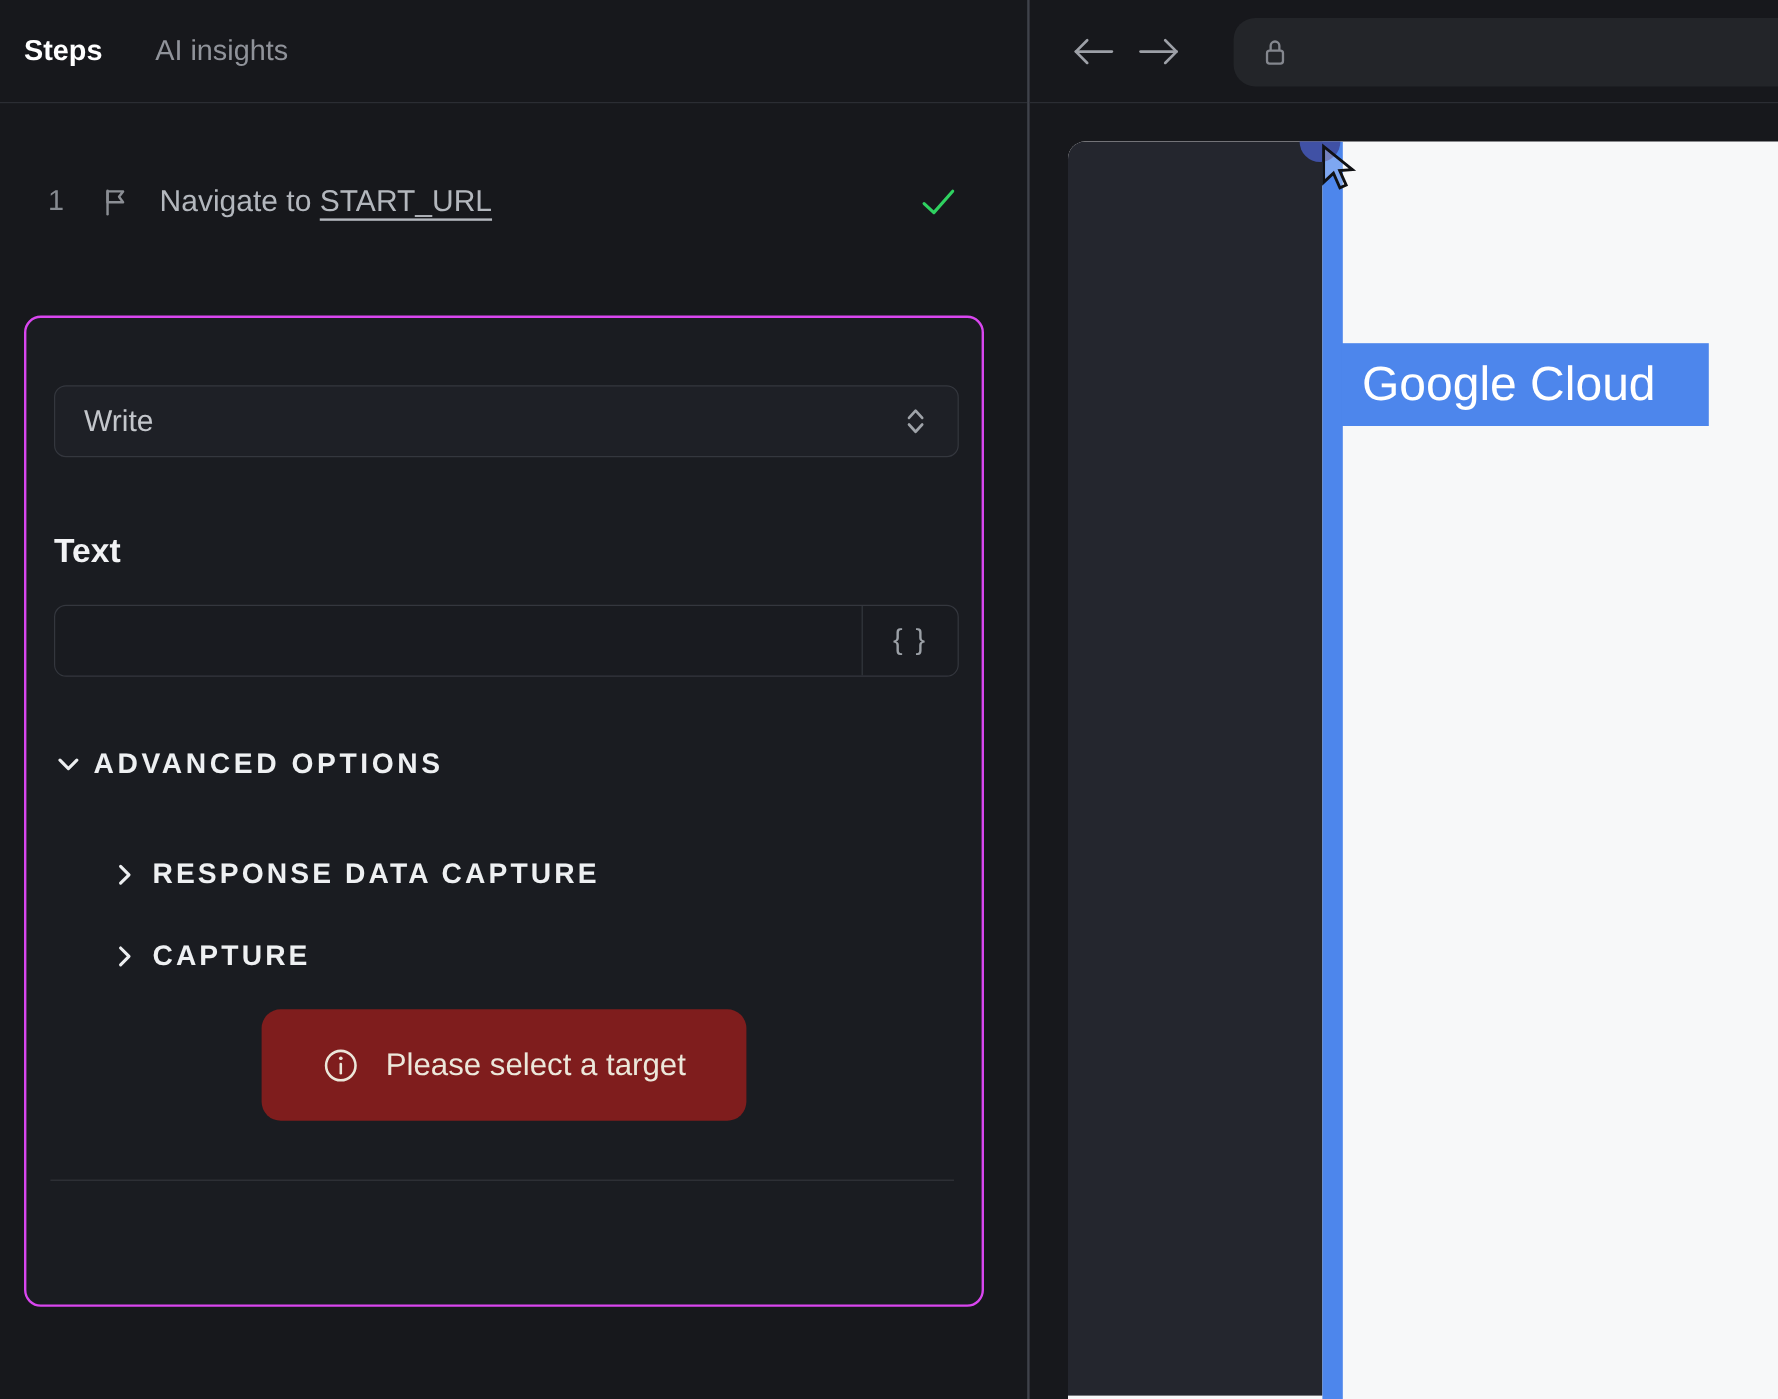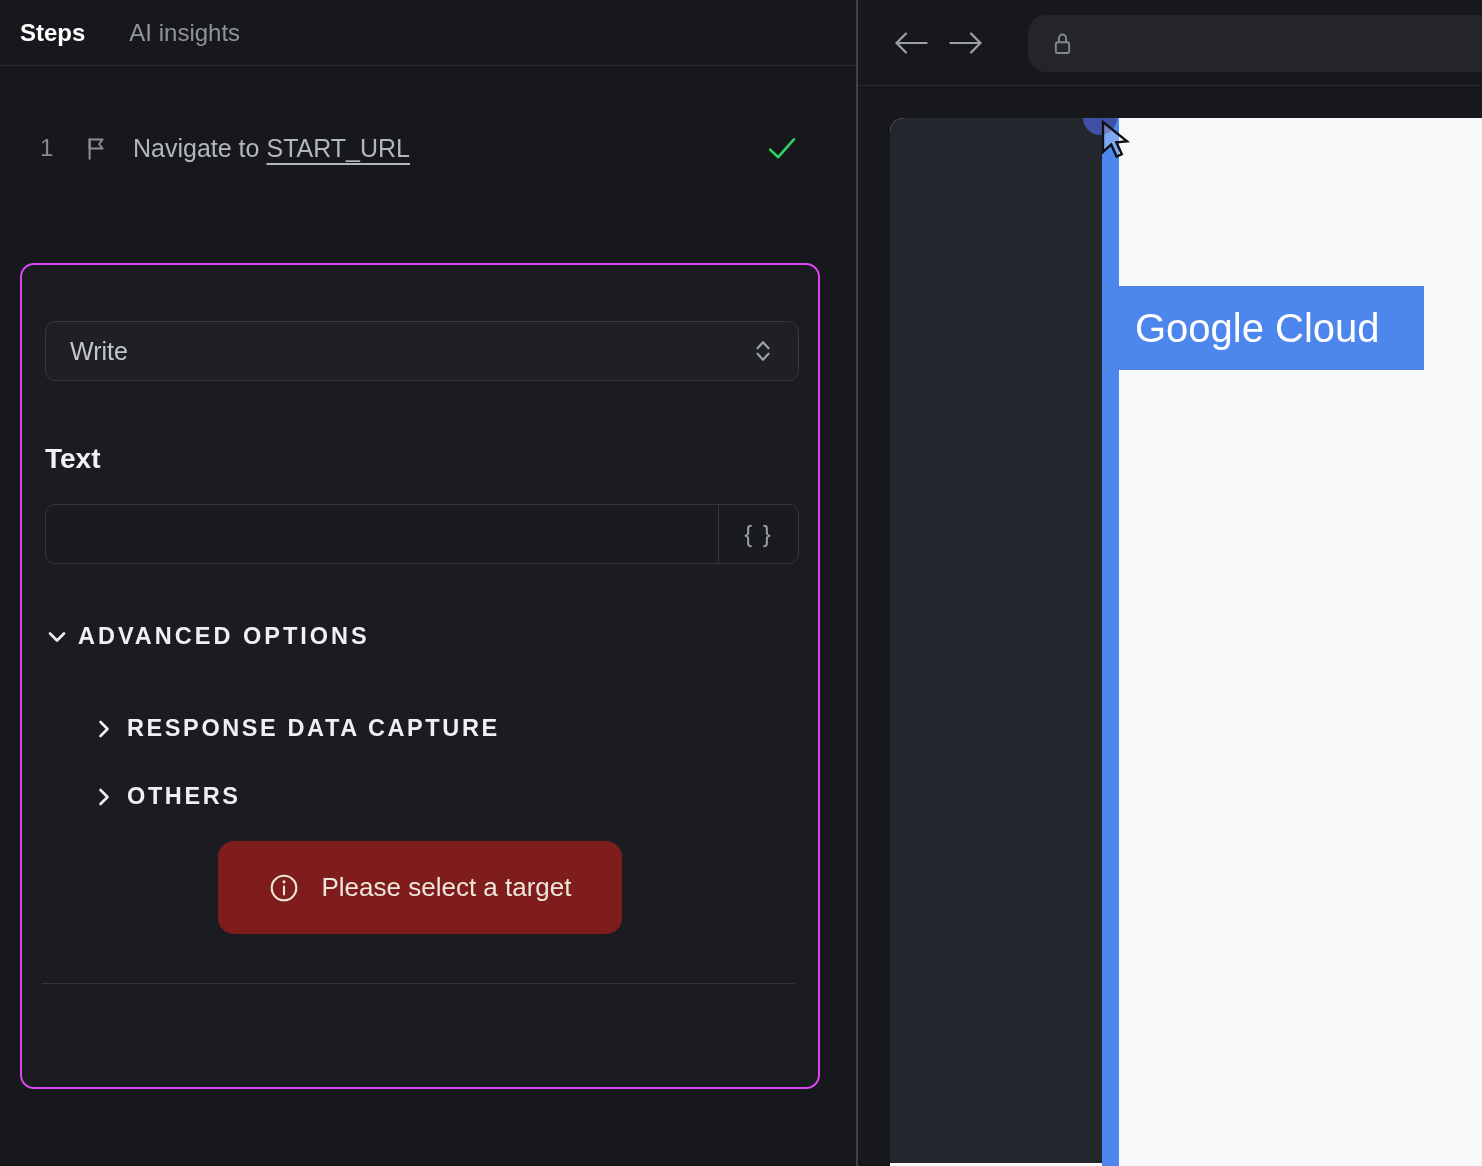--- a/index.html
+++ b/index.html
@@ -2,21 +2,21 @@
 <html><head>
 <meta charset="utf-8">
 <style>
   * { margin:0; padding:0; box-sizing:border-box; }
   html,body { width:1482px; height:1166px; }
   body { font-family:"Liberation Sans", sans-serif; background:#17181c; overflow:hidden; }
   .app { position:relative; width:1482px; height:1166px; background:#17181c; overflow:hidden; }
 
   
   .left-panel { position:absolute; left:0; top:0; width:856px; height:1166px; }
-  .topbar-left { height:66px; border-bottom:1px solid #2b2d33; display:flex; align-items:center; padding:0 20px; gap:44px; }
+  .topbar-left { height:86px; border-bottom:1px solid #2b2d33; display:flex; align-items:center; padding:0 20px; gap:44px; }
   .tab { font-size:24px; cursor:default; }
   .tab.active { color:#ffffff; font-weight:600; }
   .tab.inactive { color:#90939a; font-weight:400; }
 
   .step-row { margin-top:53px; height:58px; display:flex; align-items:center; padding:0 58px 0 40px; }
   .step-number { color:#878b91; font-size:24px; width:20px; }
   .flag-wrap { margin-left:24px; display:flex; align-items:center; }
   .step-text { margin-left:22px; font-size:25px; color:#b3b7bd; white-space:nowrap; }
   .step-target { margin-left:7px; text-decoration:underline; text-underline-offset:6px; text-decoration-thickness:1.5px; }
   .step-status { margin-left:auto; display:flex; align-items:center; }
@@ -74,21 +74,21 @@
           background:#232529; border-radius:18px; display:flex; align-items:center; padding-left:20px; }
   .url-input { flex:1; background:transparent; border:none; outline:none; color:#c6c9ce;
           font-size:23px; padding:0 16px; font-family:"Liberation Sans", sans-serif; }
 
   .preview { position:absolute; left:32px; top:118px; right:0; bottom:0;
           background:#f7f8f9; border-top-left-radius:14px; overflow:hidden; }
   .pv-sidebar { position:absolute; left:0; top:0; width:212px; bottom:3px; background:#24262e; }
   .pv-stripe { position:absolute; left:212px; top:0; width:17px; bottom:0; background:#4d86ec; z-index:1; }
   .pv-circle { position:absolute; left:193px; top:-17px; width:34px; height:34px;
           border-radius:50%; background:#4051a5; z-index:2; }
-  .pv-brand { position:absolute; left:228px; top:168px; width:306px; height:84px; background:#4d86ec;
+  .pv-brand { position:absolute; left:228px; top:168px; width:306px; height:69px; background:#4d86ec;
           color:#ffffff; font-size:40px; font-weight:500; display:flex; align-items:center;
           padding-left:17px; z-index:1; cursor:pointer; }
 
   .cursor { position:absolute; left:1100px; top:119px; z-index:6; pointer-events:none; }
 </style>
 </head>
 <body>
 
 <div class="app">
 
@@ -153,21 +153,21 @@
         </span>
         <span class="section-label sub-label">RESPONSE DATA CAPTURE</span>
       </div>
 
       <div class="section-row oth-row">
         <span style="display:flex;">
           <svg width="24" height="24" viewBox="0 0 24 24" fill="none" stroke="#eceef0" stroke-width="2.6" stroke-linecap="round" stroke-linejoin="round">
             <polyline points="8.5,5 15.5,12 8.5,19"></polyline>
           </svg>
         </span>
-        <span class="section-label sub-label">OTHERS</span>
+        <span class="section-label sub-label">CAPTURE</span>
       </div>
 
       <div class="hint-pill">
         <span style="display:flex;">
           <svg width="32" height="32" viewBox="0 0 24 24" fill="none" stroke="#ece7da" stroke-width="1.6" stroke-linecap="round">
             <circle cx="12" cy="12" r="9.2"></circle>
             <line x1="12" y1="11" x2="12" y2="16.8"></line>
             <circle cx="12" cy="7.4" r="1.15" fill="#ece7da" stroke="none"></circle>
           </svg>
         </span>

